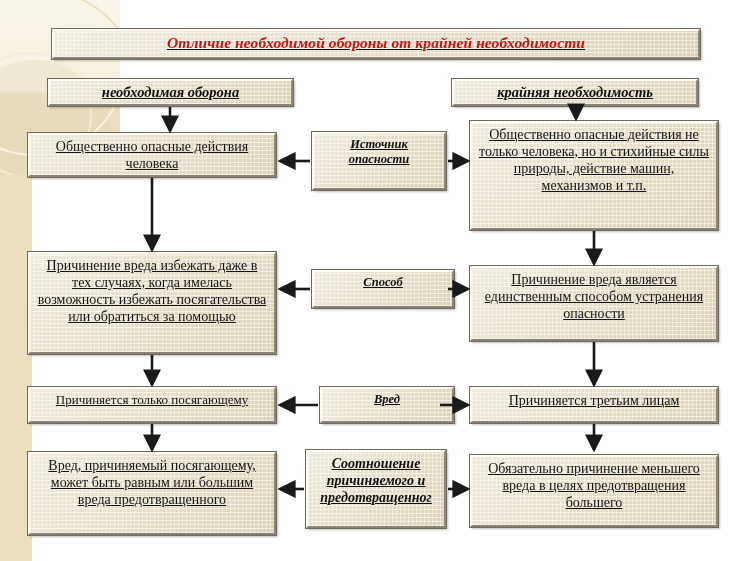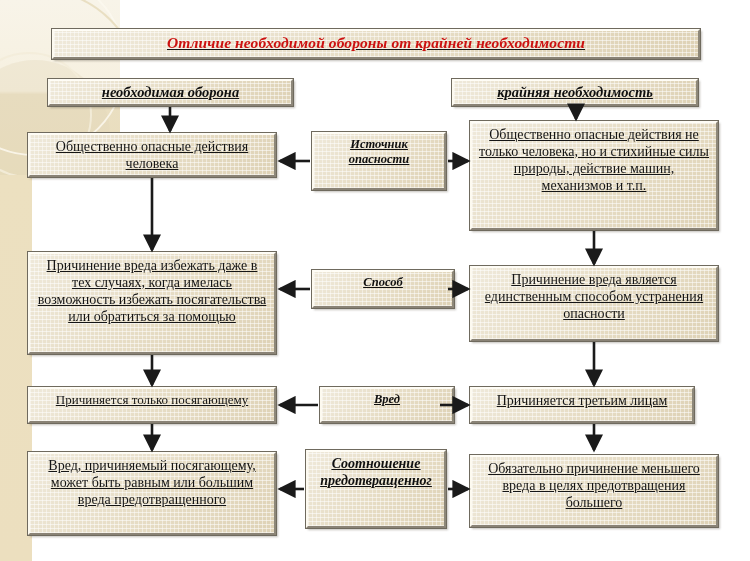--- a/index.html
+++ b/index.html
@@ -79,21 +79,21 @@
   .side .txt{font-size:14px;font-weight:normal;}
   .side.small .txt{font-size:13px;}
 
   #l1{left:28px;top:133px;width:248px;height:44px;}
   #r1{left:470px;top:121px;width:248px;height:109px;}
 
   #l2{left:28px;top:252px;width:248px;height:102px;}
   #r2{left:470px;top:266px;width:248px;height:75px;}
 
   #l3{left:28px;top:387px;width:248px;height:36px;}
-  #r3{left:470px;top:387px;width:224px;height:36px;}
+  #r3{left:470px;top:387px;width:248px;height:36px;}
 
   #l4{left:28px;top:452px;width:248px;height:83px;}
   #r4{left:470px;top:455px;width:248px;height:72px;}
 
   
   .mid .txt{
     font-style:italic;font-weight:bold;font-size:12.5px;color:#101010;
   }
   .mid .txt span{ text-decoration:underline; display:block; }
   #m1{left:312px;top:132px;width:134px;height:58px;}
@@ -193,18 +193,19 @@
 <div class="box side" id="r3">
   <span class="txt">Причиняется третьим лицам</span>
 </div>
 
 <div class="box side" id="l4">
   <span class="txt">Вред, причиняемый посягающему, может быть равным или большим вреда предотвращенного</span>
 </div>
 <div class="box mid" id="m4">
   <span class="txt">
     <span>Соотношение</span>
+    <span>причиняемого и</span>
     <span>предотвращенног</span>
   </span>
 </div>
 <div class="box side" id="r4">
   <span class="txt">Обязательно причинение меньшего вреда в целях предотвращения большего</span>
 </div>
 
 </body></html>

